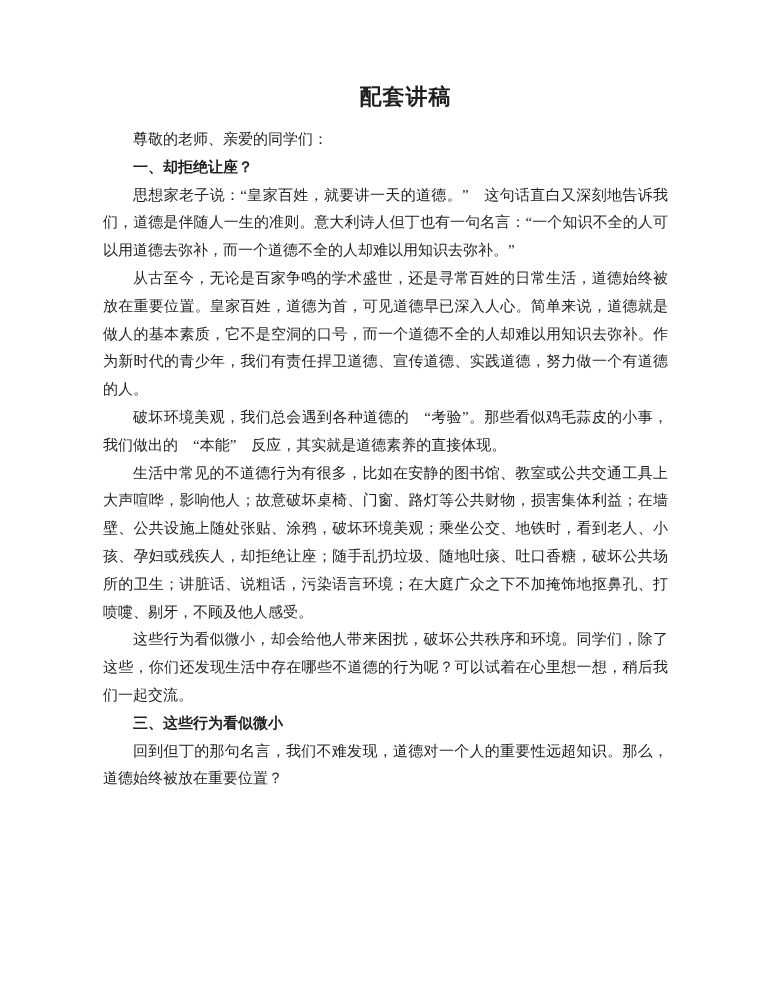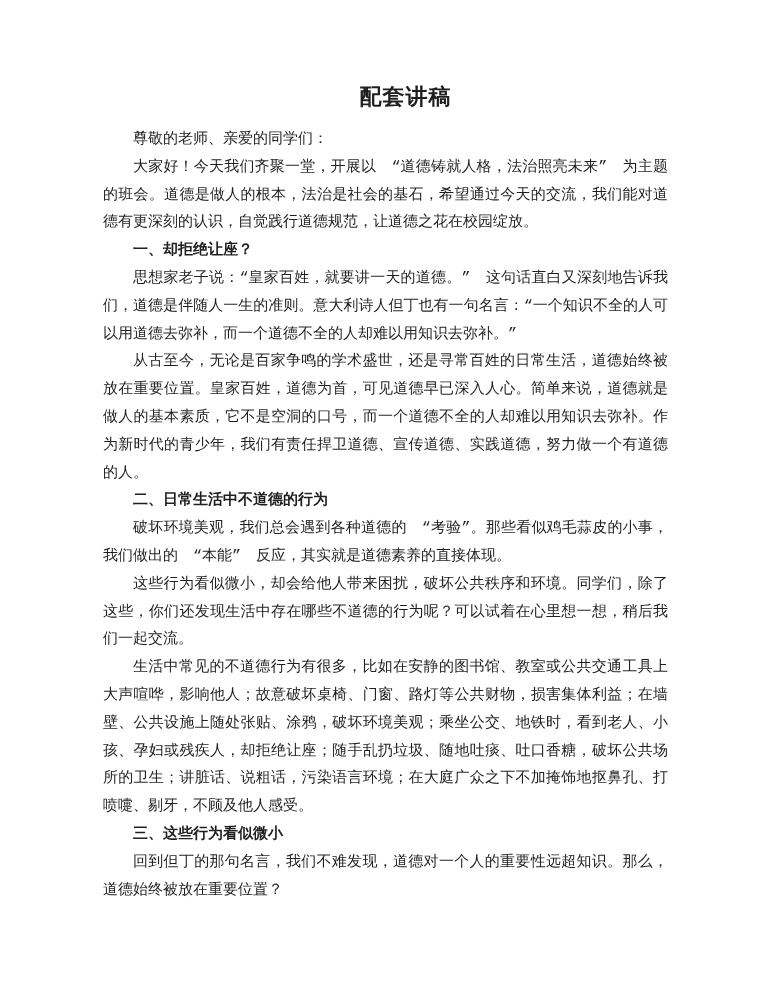--- a/index.html
+++ b/index.html
@@ -24,21 +24,20 @@
     font-size: 22px;
     line-height: 26px;
     font-weight: bold;
     text-align: center;
     
     padding-left: 40px;
     letter-spacing: 1px;
   }
   .doc-body {
     margin-top: 16px;
-    font-family: Liberation Mono, monospace;
   }
   .para {
     margin: 0;
     font-size: 15px;
     line-height: 27.8px;
     text-align: justify;
     text-justify: inter-character;
     text-indent: 2em;
     word-break: normal;
   }
@@ -49,33 +48,31 @@
 </style>
 </head>
 <body>
 
 <div class="page">
   <h1 class="doc-title">配套讲稿</h1>
 
   <div class="doc-body">
     <p class="para">尊敬的老师、亲爱的同学们：</p>
 
-    <p class="para">大家好！今天我们齐聚一堂，开展以　“道德铸就人格，法治照亮未来”　为主题的班会。道德是做人的根本，法治是社会的基石，希望通过今天的交流，我们能对道德有更深刻的认识，自觉践行道德规范，让道德之花在校园绽放。</p>
 
     <p class="para heading">一、却拒绝让座？</p>
 
     <p class="para">思想家老子说：“皇家百姓，就要讲一天的道德。”　这句话直白又深刻地告诉我们，道德是伴随人一生的准则。意大利诗人但丁也有一句名言：“一个知识不全的人可以用道德去弥补，而一个道德不全的人却难以用知识去弥补。”</p>
 
     <p class="para">从古至今，无论是百家争鸣的学术盛世，还是寻常百姓的日常生活，道德始终被放在重要位置。皇家百姓，道德为首，可见道德早已深入人心。简单来说，道德就是做人的基本素质，它不是空洞的口号，而一个道德不全的人却难以用知识去弥补。作为新时代的青少年，我们有责任捍卫道德、宣传道德、实践道德，努力做一个有道德的人。</p>
 
-    <p class="para heading">二、日常生活中不道德的行为</p>
 
     <p class="para">破坏环境美观，我们总会遇到各种道德的　“考验”。那些看似鸡毛蒜皮的小事，我们做出的　“本能”　反应，其实就是道德素养的直接体现。</p>
 
+    <p class="para">生活中常见的不道德行为有很多，比如在安静的图书馆、教室或公共交通工具上大声喧哗，影响他人；故意破坏桌椅、门窗、路灯等公共财物，损害集体利益；在墙壁、公共设施上随处张贴、涂鸦，破坏环境美观；乘坐公交、地铁时，看到老人、小孩、孕妇或残疾人，却拒绝让座；随手乱扔垃圾、随地吐痰、吐口香糖，破坏公共场所的卫生；讲脏话、说粗话，污染语言环境；在大庭广众之下不加掩饰地抠鼻孔、打喷嚏、剔牙，不顾及他人感受。</p>
+
     <p class="para">这些行为看似微小，却会给他人带来困扰，破坏公共秩序和环境。同学们，除了这些，你们还发现生活中存在哪些不道德的行为呢？可以试着在心里想一想，稍后我们一起交流。</p>
-
-    <p class="para">生活中常见的不道德行为有很多，比如在安静的图书馆、教室或公共交通工具上大声喧哗，影响他人；故意破坏桌椅、门窗、路灯等公共财物，损害集体利益；在墙壁、公共设施上随处张贴、涂鸦，破坏环境美观；乘坐公交、地铁时，看到老人、小孩、孕妇或残疾人，却拒绝让座；随手乱扔垃圾、随地吐痰、吐口香糖，破坏公共场所的卫生；讲脏话、说粗话，污染语言环境；在大庭广众之下不加掩饰地抠鼻孔、打喷嚏、剔牙，不顾及他人感受。</p>
 
     <p class="para heading">三、这些行为看似微小</p>
 
     <p class="para">回到但丁的那句名言，我们不难发现，道德对一个人的重要性远超知识。那么，道德始终被放在重要位置？</p>
   </div>
 </div>
 
 </body></html>

